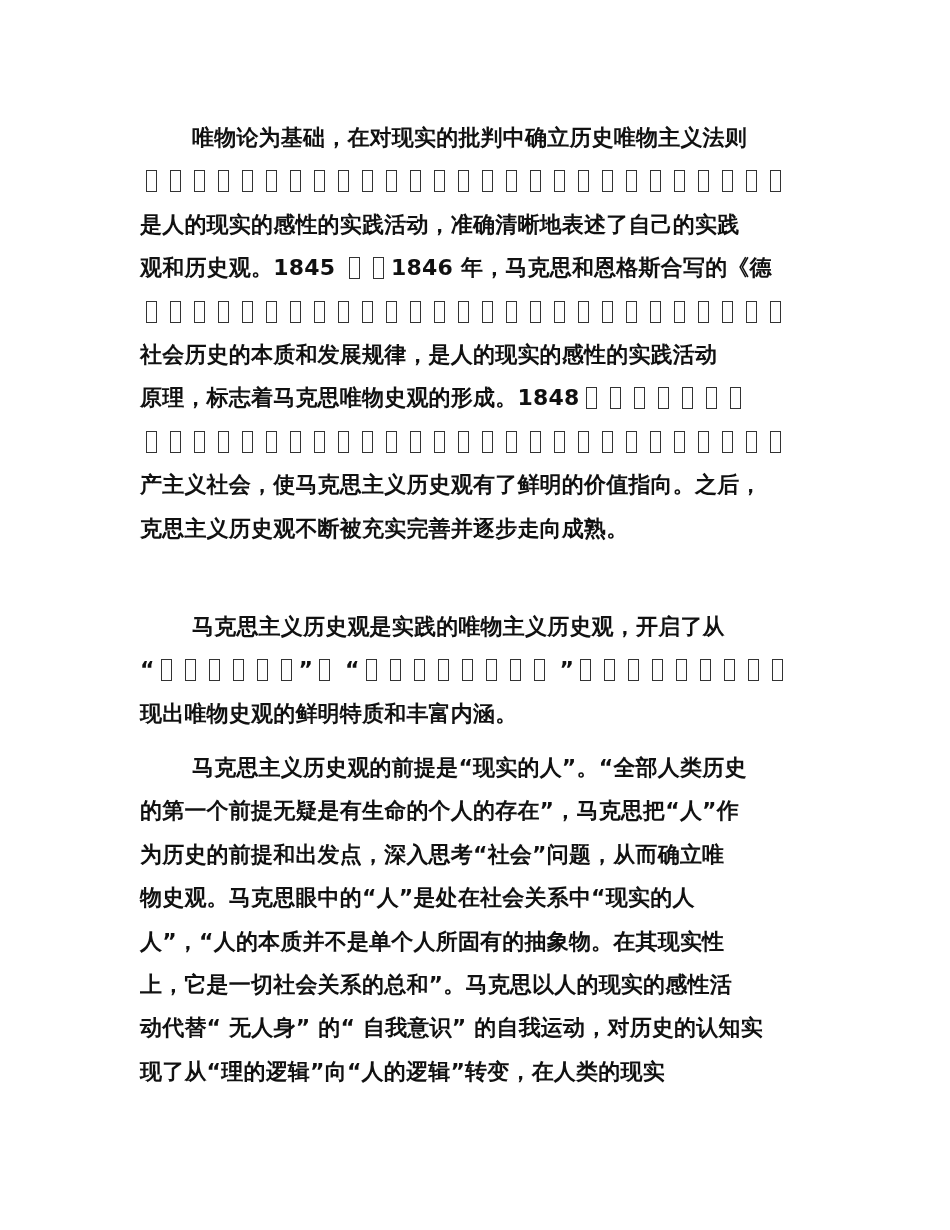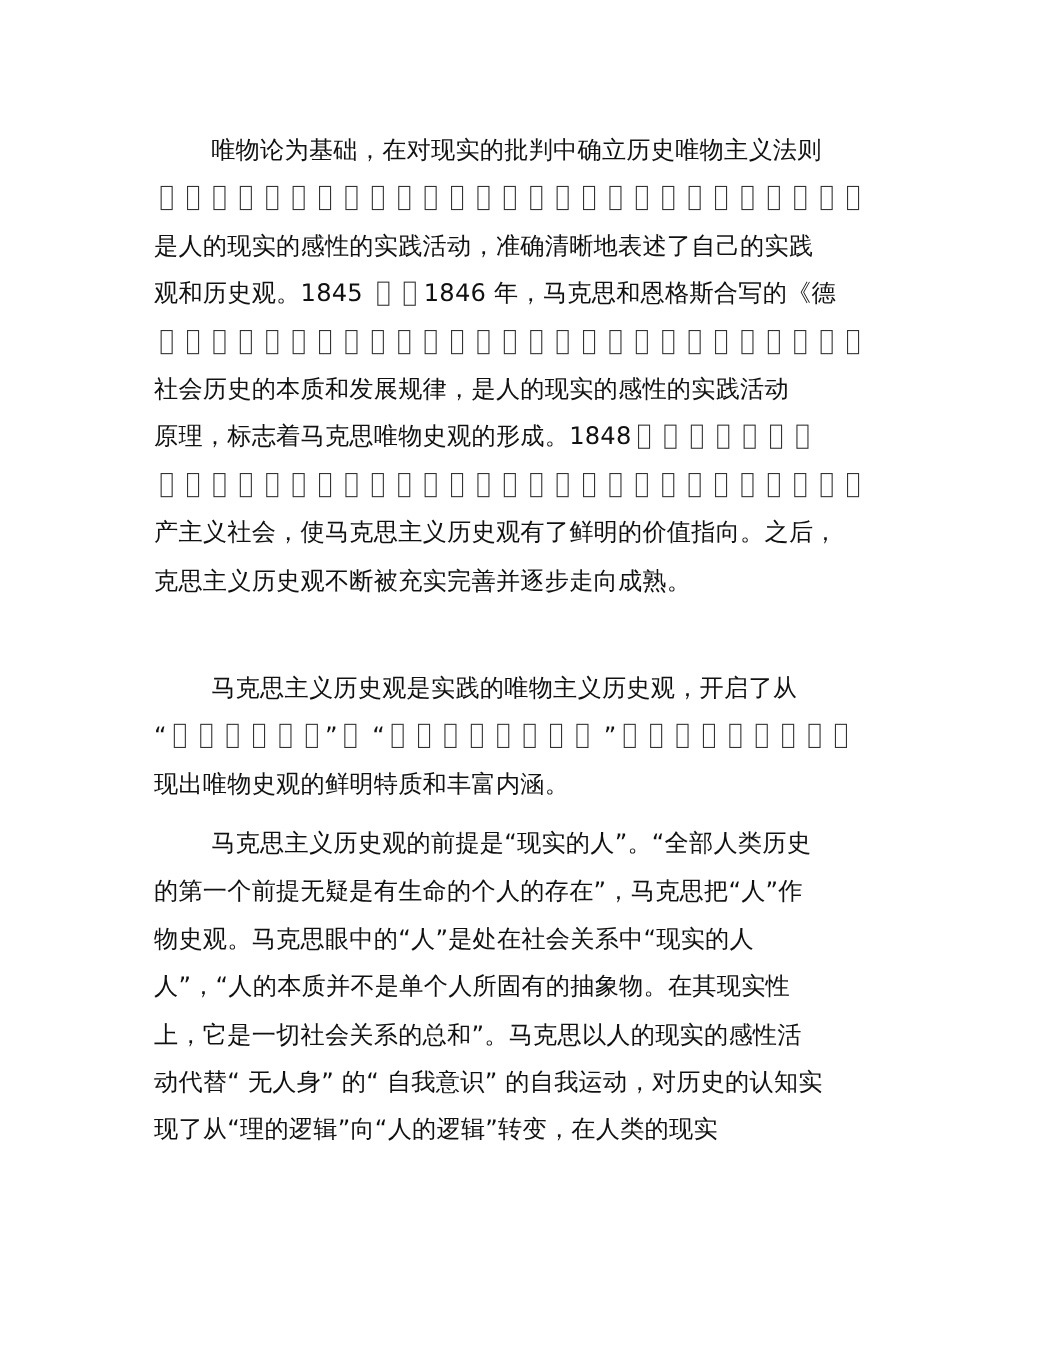--- a/index.html
+++ b/index.html
@@ -1,18 +1,18 @@
 <!DOCTYPE html>
 <html><head>
 <meta charset="utf-8">
 <style>
   html, body { margin: 0; padding: 0; background: #ffffff; }
   body { width: 950px; height: 1230px; position: relative; overflow: hidden;
          font-family: "DejaVu Sans", "Liberation Sans", sans-serif; color: #111111; }
-  .page { position: absolute; left: 0; top: 0; width: 950px; height: 1230px; }
+  .page { position: absolute; left: 0; top: 0; width: 950px; height: 1230px; font-weight: bold; }
   .para { position: absolute; left: 140px; width: 700px; }
   .line { height: 43.4px; line-height: 43.4px; font-size: 22px; white-space: pre; letter-spacing: 0.2px; }
   .indent { padding-left: 52px; }
   .tofu { display: inline-block; width: 11px; height: 22px; border: 1.6px solid #333; box-sizing: border-box;
           vertical-align: -4px; margin: 0 6.8px 0 6.2px; }
 </style>
 </head>
 <body>
 
 <div class="page" id="page">
@@ -29,19 +29,20 @@
       <div class="line"><span>克思主义历史观不断被充实完善并逐步走向成熟。</span></div>
     </div>
     <div class="para" style="top: 605px;">
       <div class="line indent"><span>马克思主义历史观是实践的唯物主义历史观，开启了从</span></div>
       <div class="line"><span>“</span><span class="tofu"></span><span class="tofu"></span><span class="tofu"></span><span class="tofu"></span><span class="tofu"></span><span class="tofu"></span><span>”</span><span class="tofu"></span><span> “</span><span class="tofu"></span><span class="tofu"></span><span class="tofu"></span><span class="tofu"></span><span class="tofu"></span><span class="tofu"></span><span class="tofu"></span><span class="tofu"></span><span> ”</span><span class="tofu"></span><span class="tofu"></span><span class="tofu"></span><span class="tofu"></span><span class="tofu"></span><span class="tofu"></span><span class="tofu"></span><span class="tofu"></span><span class="tofu"></span></div>
       <div class="line"><span>现出唯物史观的鲜明特质和丰富内涵。</span></div>
     </div>
     <div class="para" style="top: 746px;">
       <div class="line indent"><span>马克思主义历史观的前提是“现实的人”。“全部人类历史</span></div>
       <div class="line"><span>的第一个前提无疑是有生命的个人的存在”，马克思把“人”作</span></div>
+      <div class="line"><span>为历史的前提和出发点，深入思考“社会”问题，从而确立唯</span></div>
       <div class="line"><span>物史观。马克思眼中的“人”是处在社会关系中“现实的人</span></div>
       <div class="line"><span>人”，“人的本质并不是单个人所固有的抽象物。在其现实性</span></div>
       <div class="line"><span>上，它是一切社会关系的总和”。马克思以人的现实的感性活</span></div>
       <div class="line"><span>动代替“ 无人身” 的“ 自我意识” 的自我运动，对历史的认知实</span></div>
       <div class="line"><span>现了从“理的逻辑”向“人的逻辑”转变，在人类的现实</span></div>
     </div>
   </div>
 
 </body></html>

